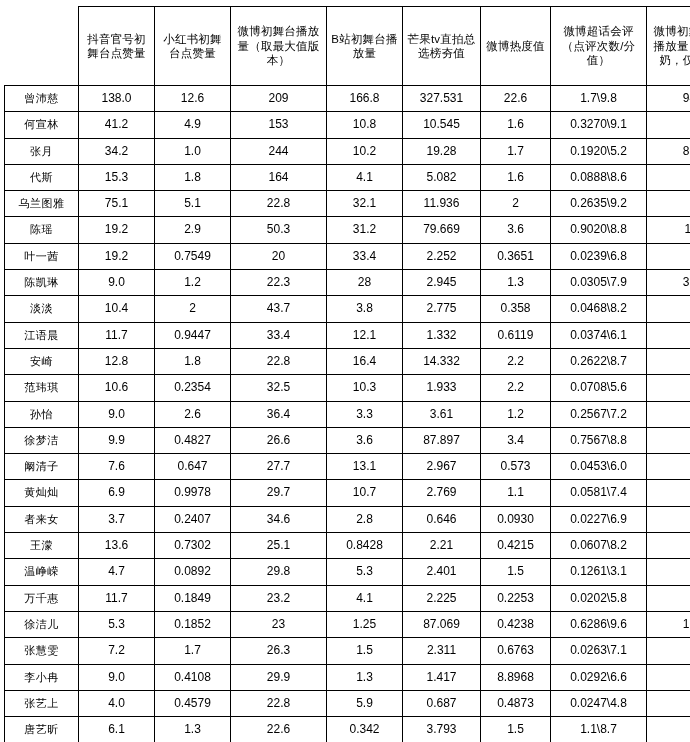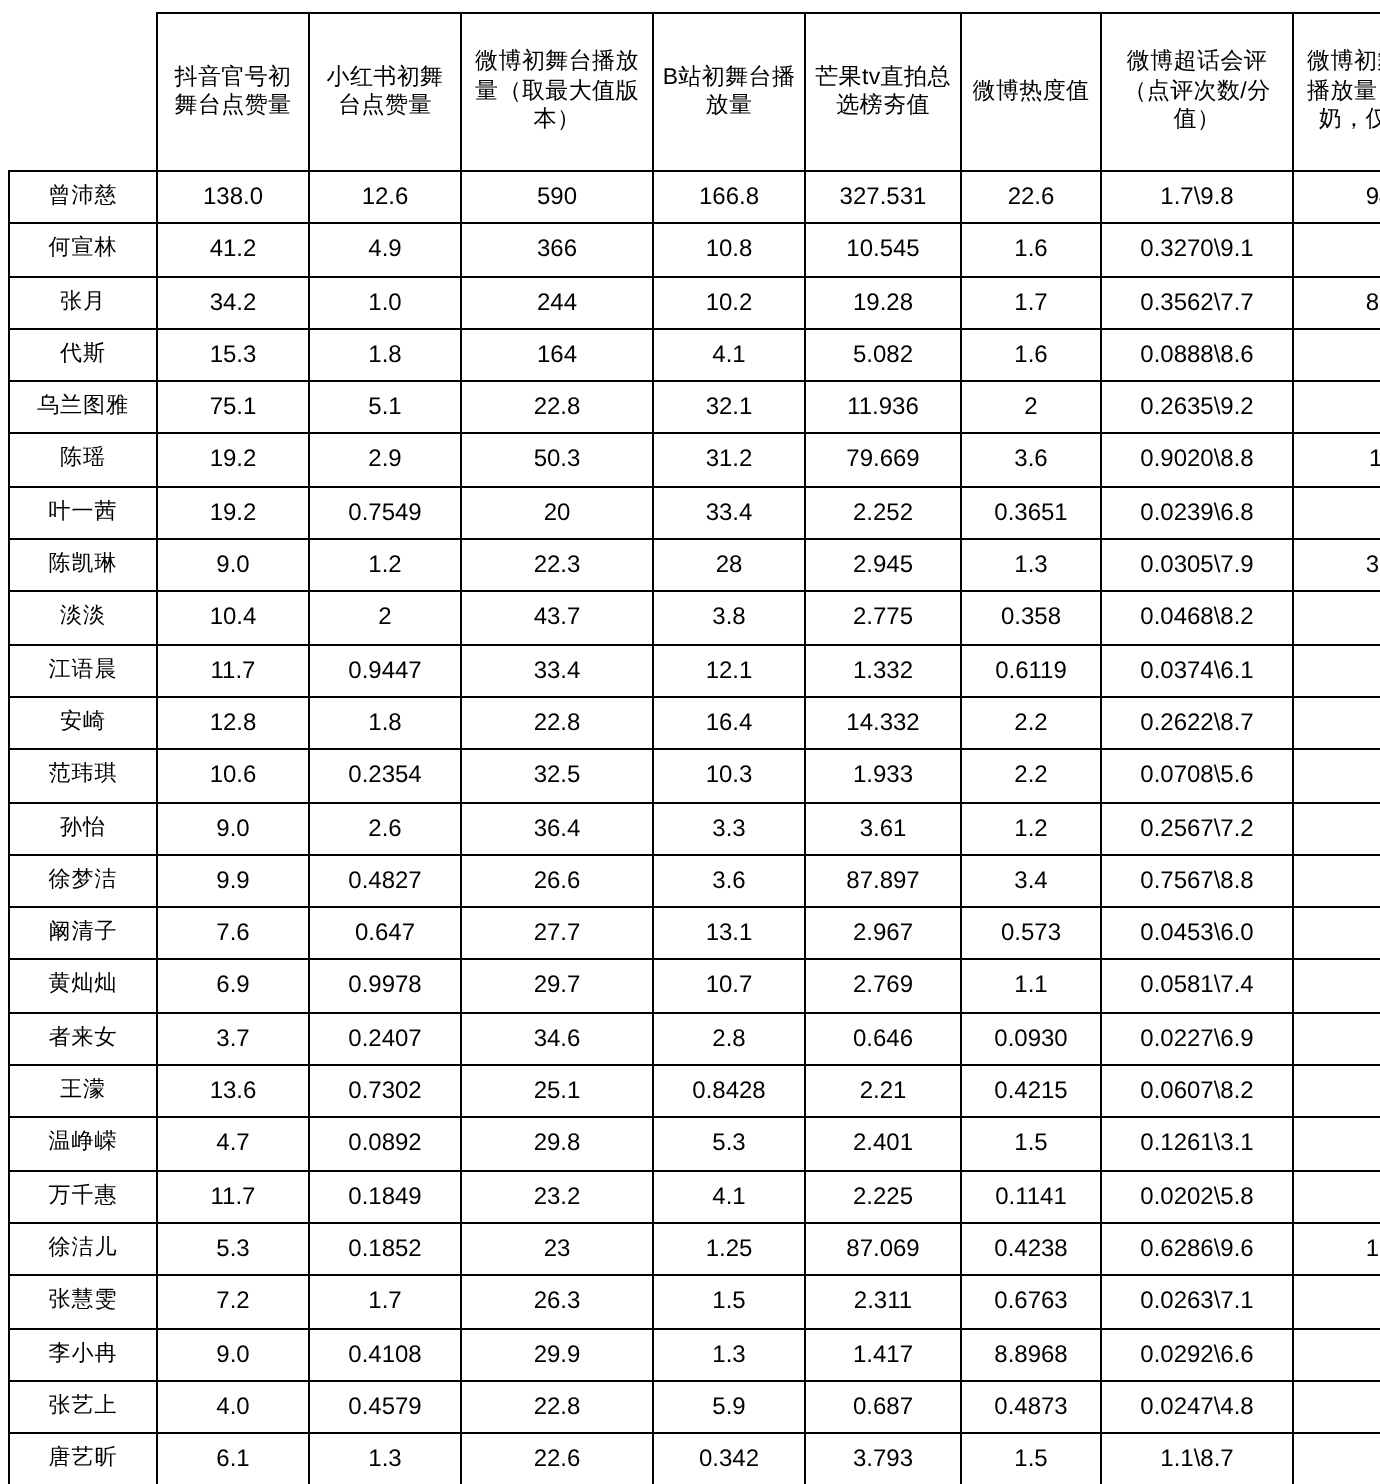--- a/index.html
+++ b/index.html
@@ -92,47 +92,47 @@
         <th>微博热度值</th>
         <th>微博超话会评（点评次数/分值）</th>
         <th>微博初舞台直拍播放量（草莓牛奶，仅部分）</th>
       </tr>
     </thead>
     <tbody id="tbody">
         <tr>
           <td class="name">曾沛慈</td>
           <td>138.0</td>
           <td>12.6</td>
-          <td>590</td>
+          <td>209</td>
           <td>166.8</td>
           <td>327.531</td>
           <td>22.6</td>
           <td>1.7\9.8</td>
           <td>94.9</td>
         </tr>
         <tr>
           <td class="name">何宣林</td>
           <td>41.2</td>
           <td>4.9</td>
-          <td>366</td>
+          <td>153</td>
           <td>10.8</td>
           <td>10.545</td>
           <td>1.6</td>
           <td>0.3270\9.1</td>
           <td></td>
         </tr>
         <tr>
           <td class="name">张月</td>
           <td>34.2</td>
           <td>1.0</td>
           <td>244</td>
           <td>10.2</td>
           <td>19.28</td>
           <td>1.7</td>
-          <td>0.3562\7.7</td>
+          <td>0.1920\5.2</td>
           <td>80.8</td>
         </tr>
         <tr>
           <td class="name">代斯</td>
           <td>15.3</td>
           <td>1.8</td>
           <td>164</td>
           <td>4.1</td>
           <td>5.082</td>
           <td>1.6</td>
@@ -304,21 +304,21 @@
           <td>0.1261\3.1</td>
           <td></td>
         </tr>
         <tr>
           <td class="name">万千惠</td>
           <td>11.7</td>
           <td>0.1849</td>
           <td>23.2</td>
           <td>4.1</td>
           <td>2.225</td>
-          <td>0.1141</td>
+          <td>0.2253</td>
           <td>0.0202\5.8</td>
           <td></td>
         </tr>
         <tr>
           <td class="name">徐洁儿</td>
           <td>5.3</td>
           <td>0.1852</td>
           <td>23</td>
           <td>1.25</td>
           <td>87.069</td>

